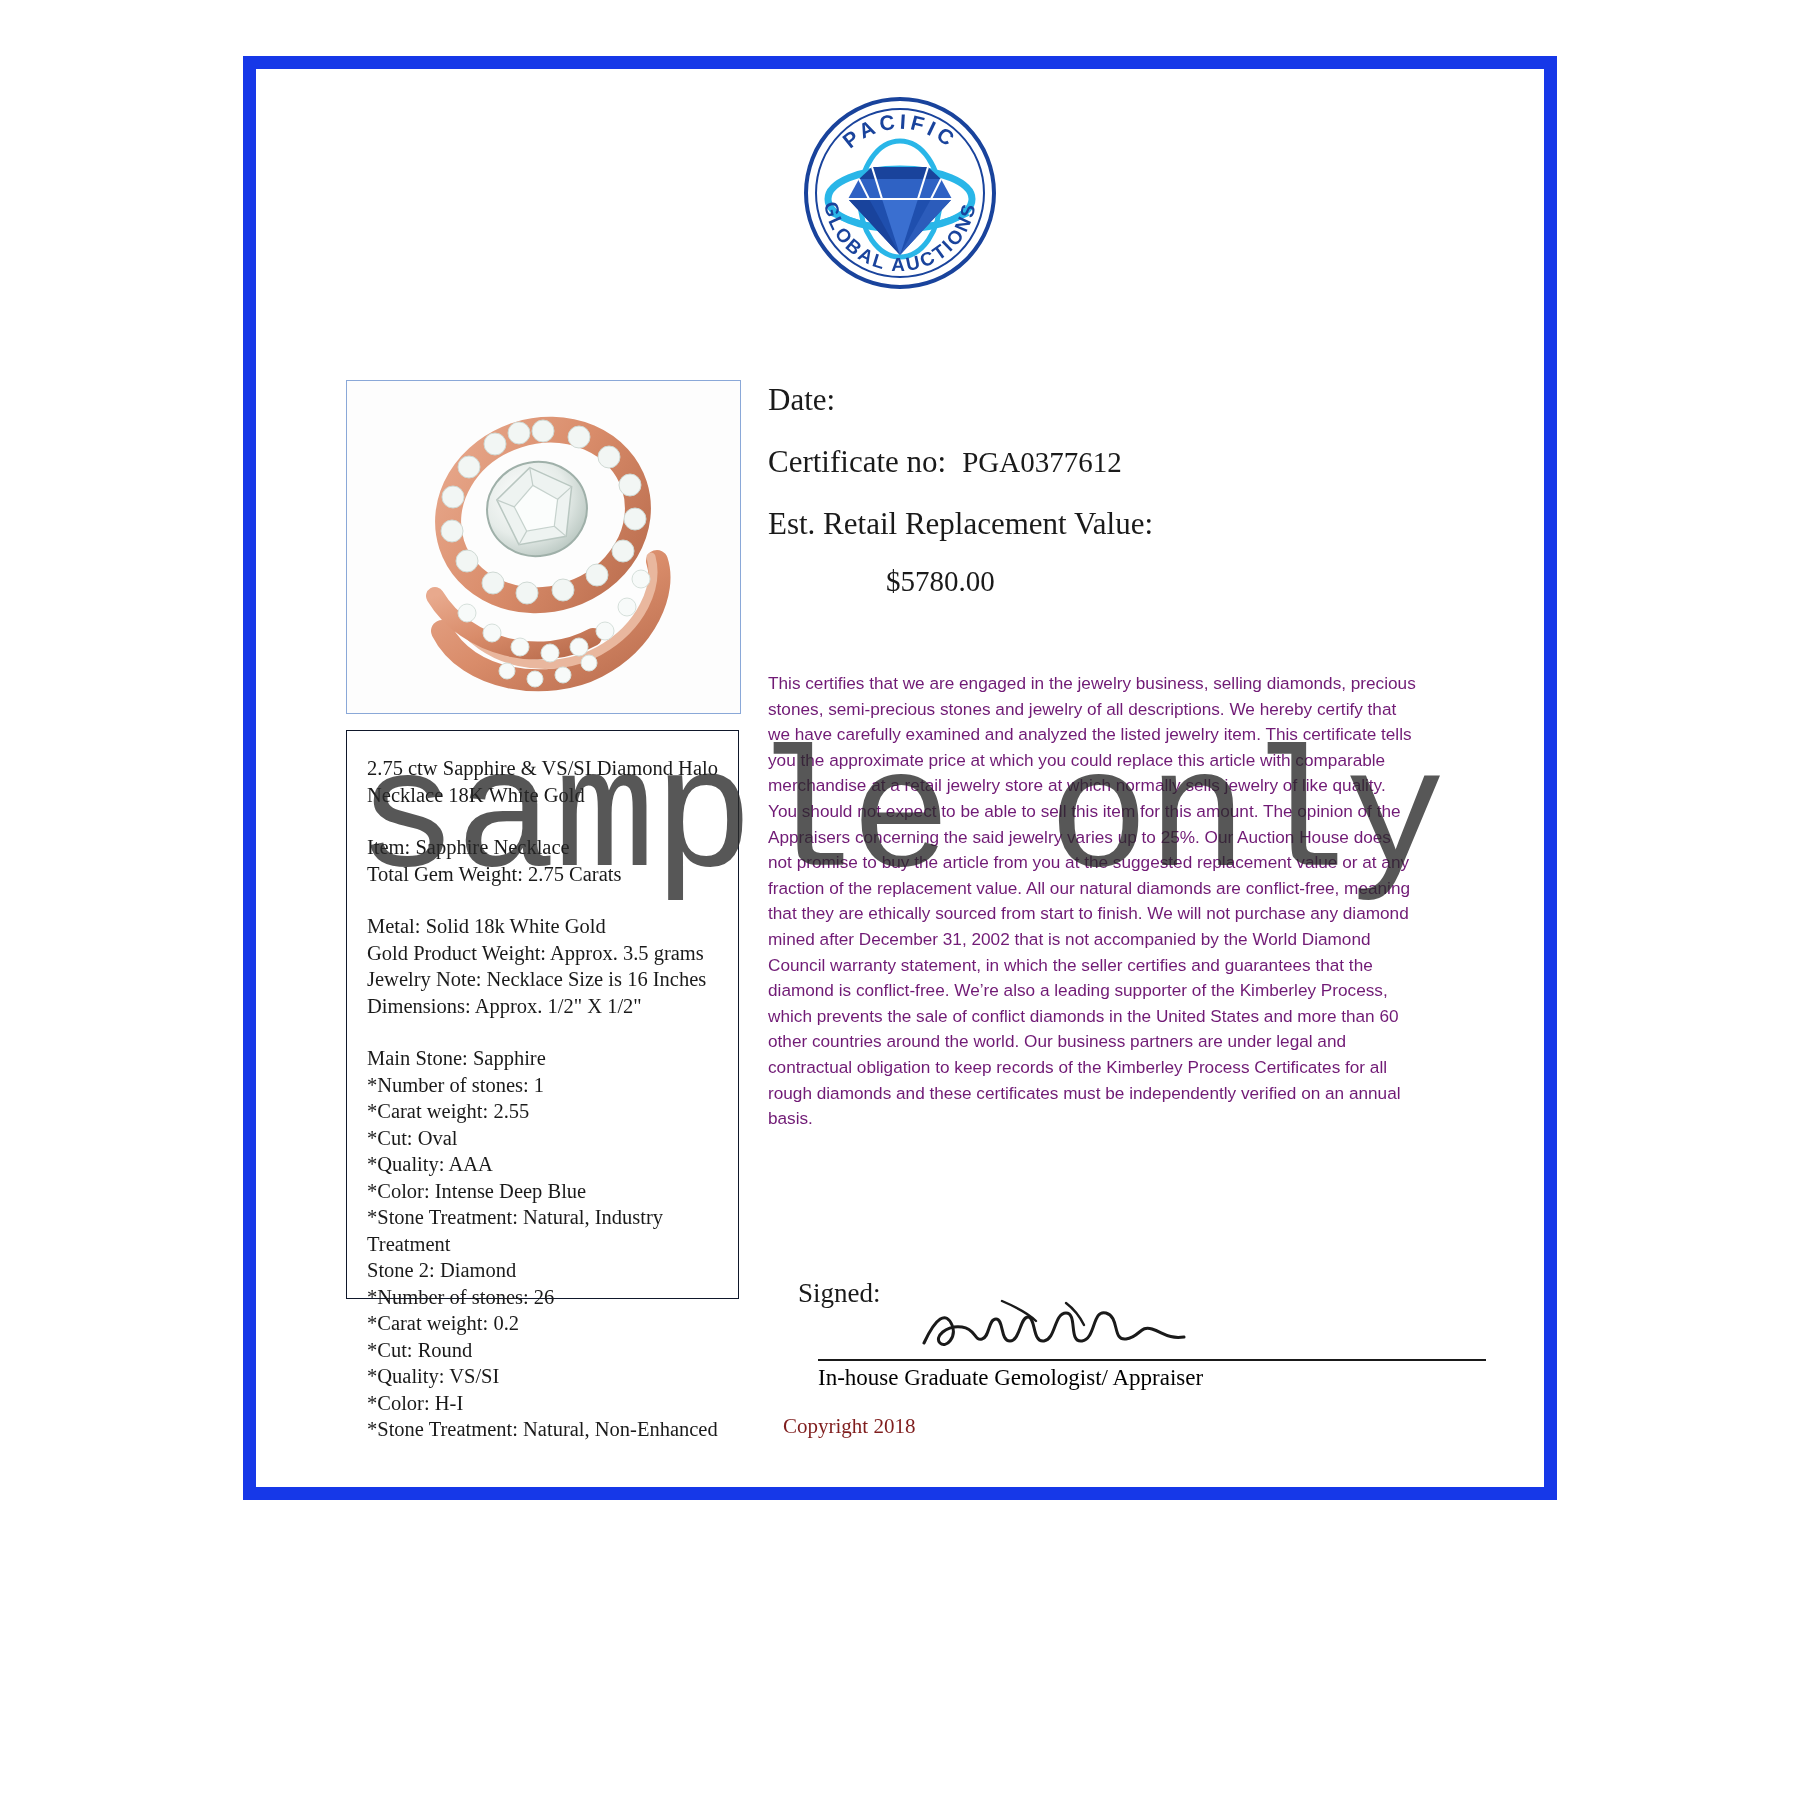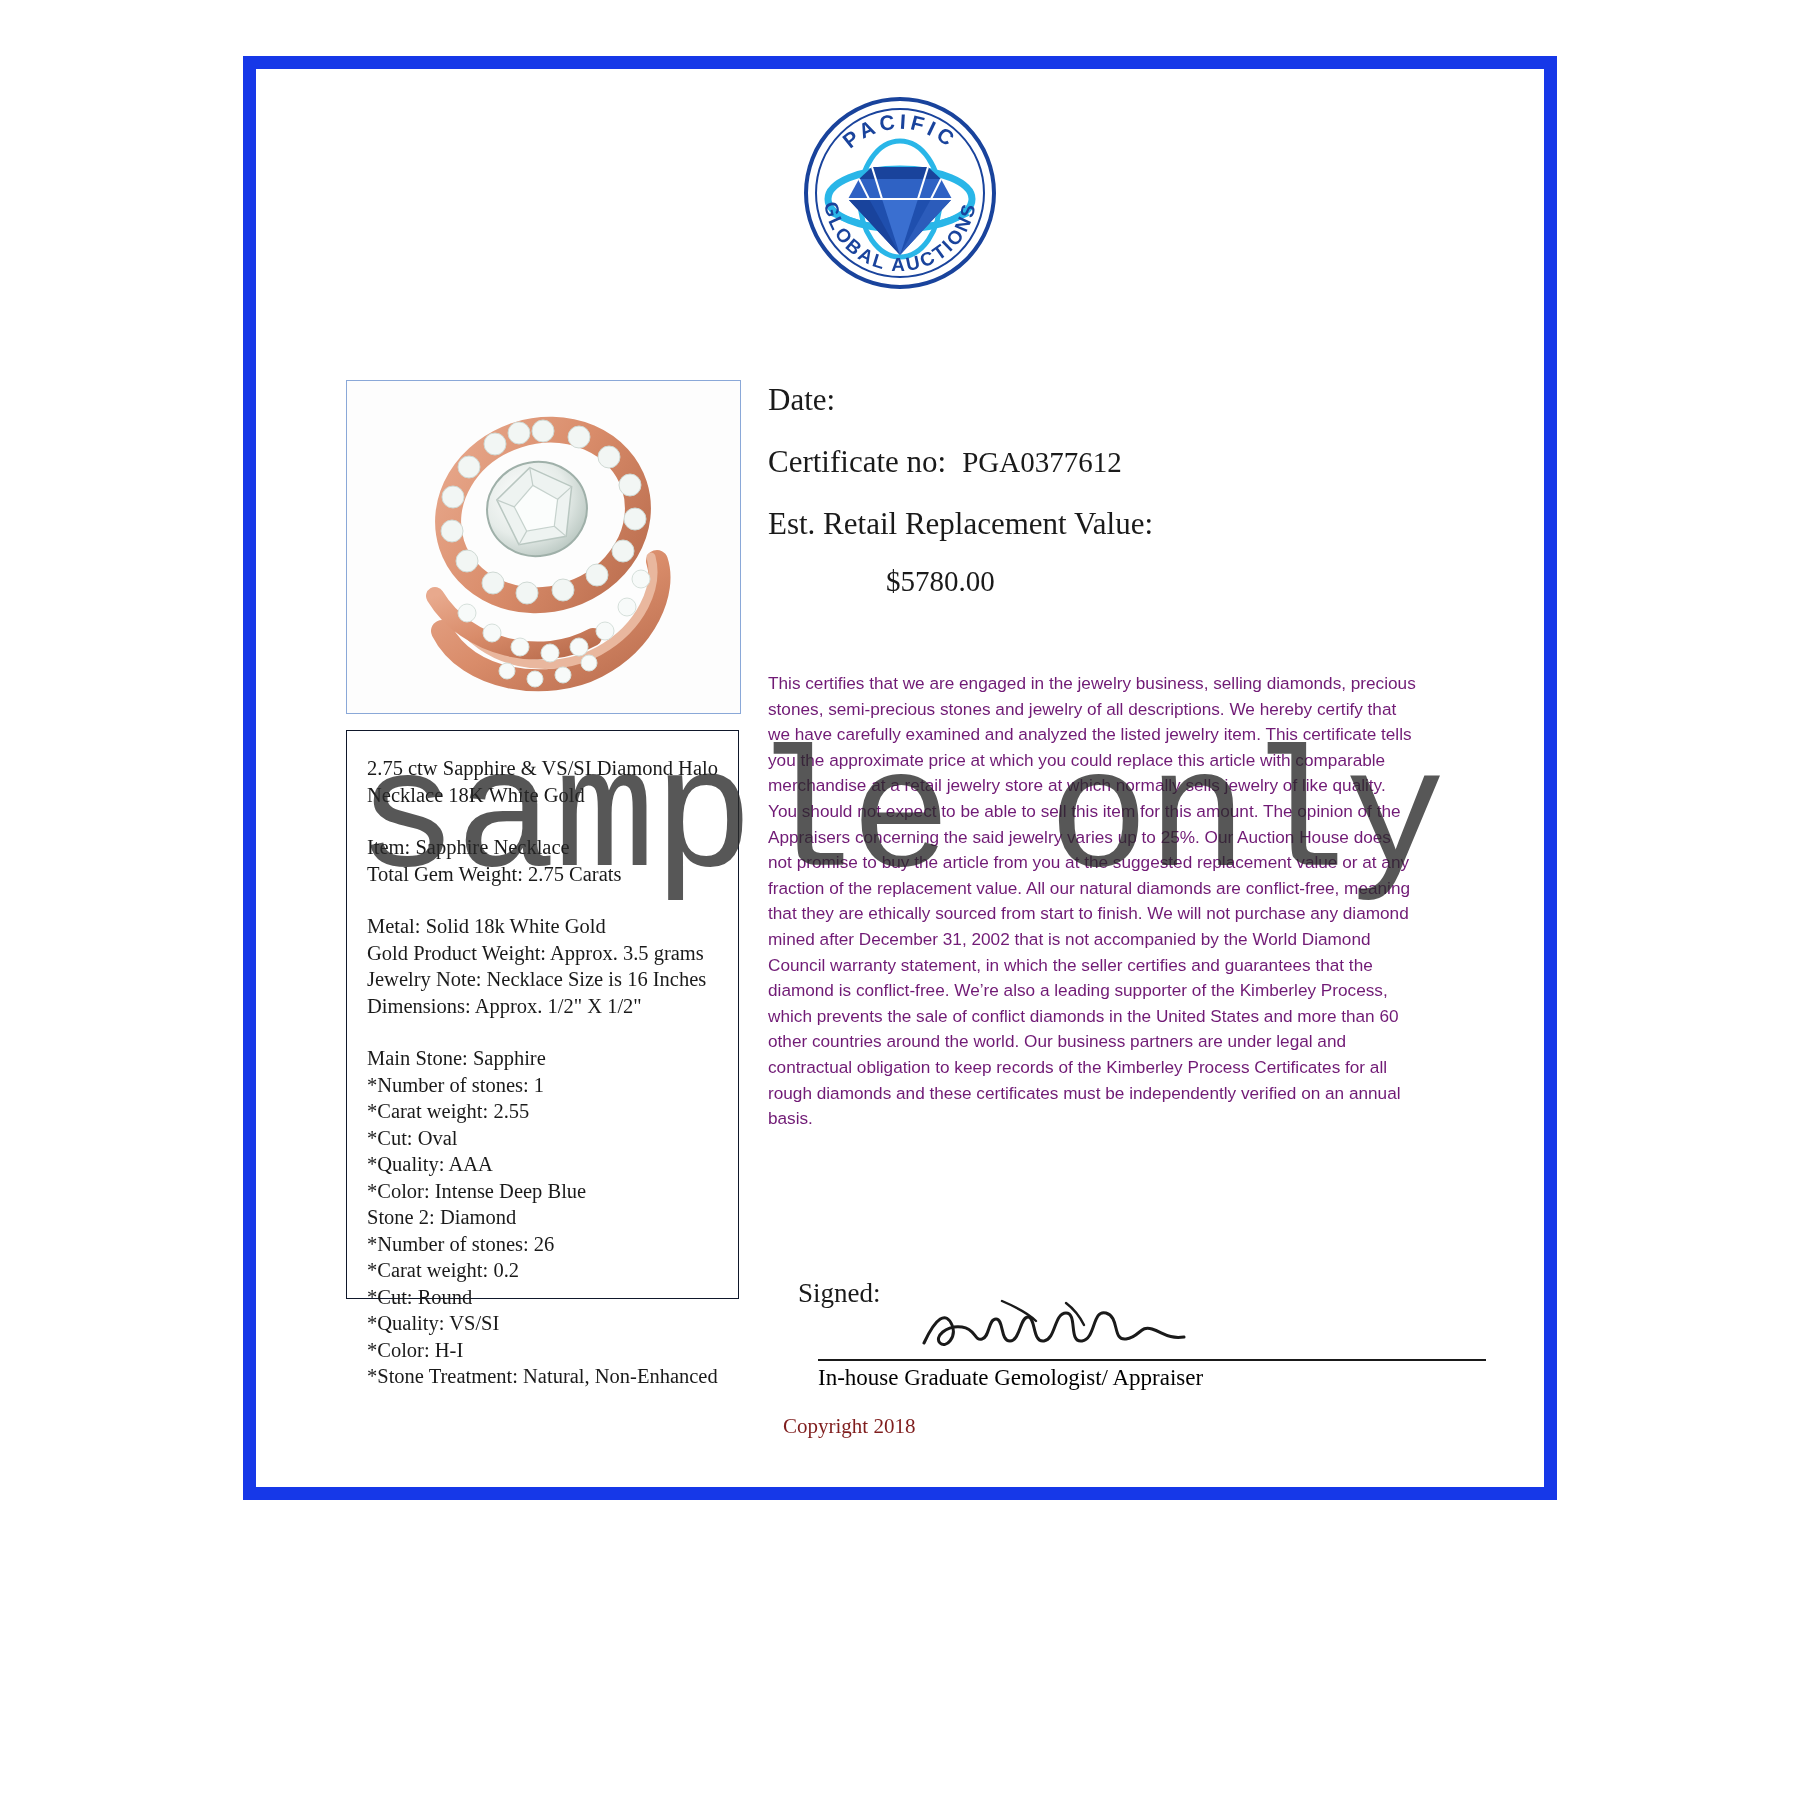--- a/index.html
+++ b/index.html
@@ -319,20 +319,21 @@
         <div class="line">Gold Product Weight: Approx. 3.5 grams</div>
         <div class="line">Jewelry Note: Necklace Size is 16 Inches</div>
         <div class="line">Dimensions: Approx. 1/2" X 1/2"</div>
         <div class="gap"></div>
         <div class="line">Main Stone: Sapphire</div>
         <div class="line">*Number of stones: 1</div>
         <div class="line">*Carat weight: 2.55</div>
         <div class="line">*Cut: Oval</div>
         <div class="line">*Quality: AAA</div>
         <div class="line">*Color: Intense Deep Blue</div>
+        <div class="line">*Stone Treatment: Natural, Industry Treatment</div>
         <div class="line">Stone 2: Diamond</div>
         <div class="line">*Number of stones: 26</div>
         <div class="line">*Carat weight: 0.2</div>
         <div class="line">*Cut: Round</div>
         <div class="line">*Quality: VS/SI</div>
         <div class="line">*Color: H-I</div>
         <div class="line">*Stone Treatment: Natural, Non-Enhanced</div>
       </div>
 
       <div class="right">

